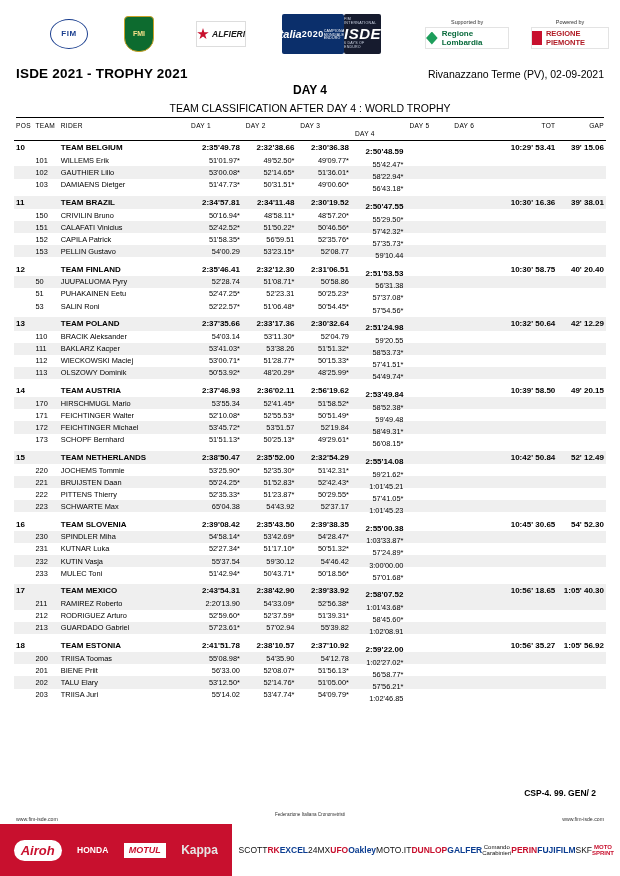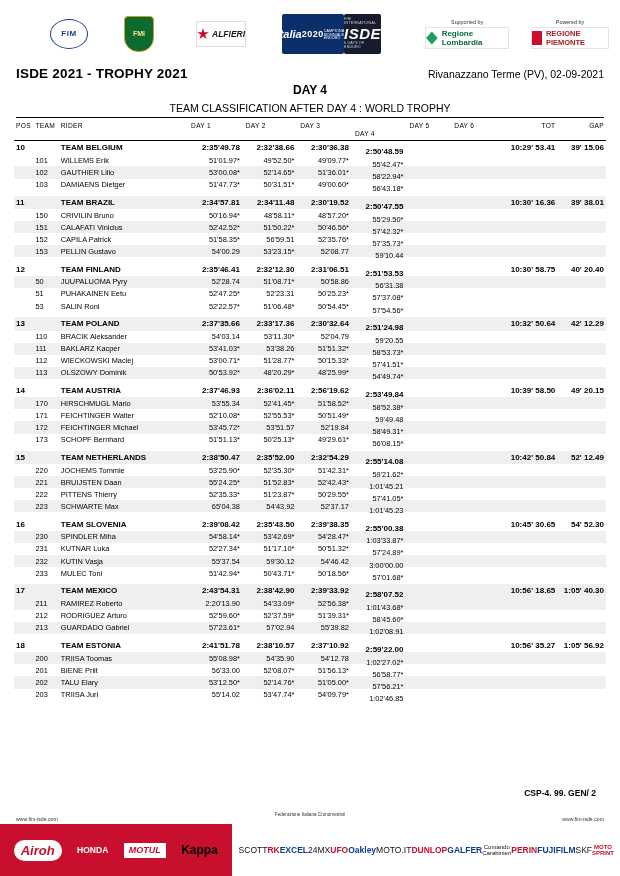--- a/index.html
+++ b/index.html
@@ -194,21 +194,21 @@
     border-left: 1px solid #fff;
   }
   .sp-chip {
     font-size: 8px; font-weight: bold; color: #fff;
     display: flex; align-items: center; justify-content: center;
     text-align: center; line-height: 1;
   }
   .sp-airoh { background:#fff; color:#c8102e; border-radius: 11px; padding: 4px 7px; font-style: italic; font-size: 13px;}
   .sp-honda { color:#fff; font-size: 8.5px; }
   .sp-motul { background:#fff; color:#c8102e; padding: 3px 5px; font-size: 9px; font-style: italic;}
-  .sp-kappa { color:#000000; font-size: 12px; font-weight: bold; }
+  .sp-kappa { color:#e5e5e5; font-size: 12px; font-weight: bold; }
   .sp-dark { color:#111; font-size: 8.5px; font-weight: normal; }
   .sp-red  { color:#c8102e; font-size: 8.5px; font-weight: bold; }
   .sp-blue { color:#0b3d91; font-size: 8.5px; font-weight: bold; }
   .sp-small { font-size: 6px; }
 </style>
 </head>
 <body>
 
 <div class="logo-bar">
   <div class="logo logo-fim">

